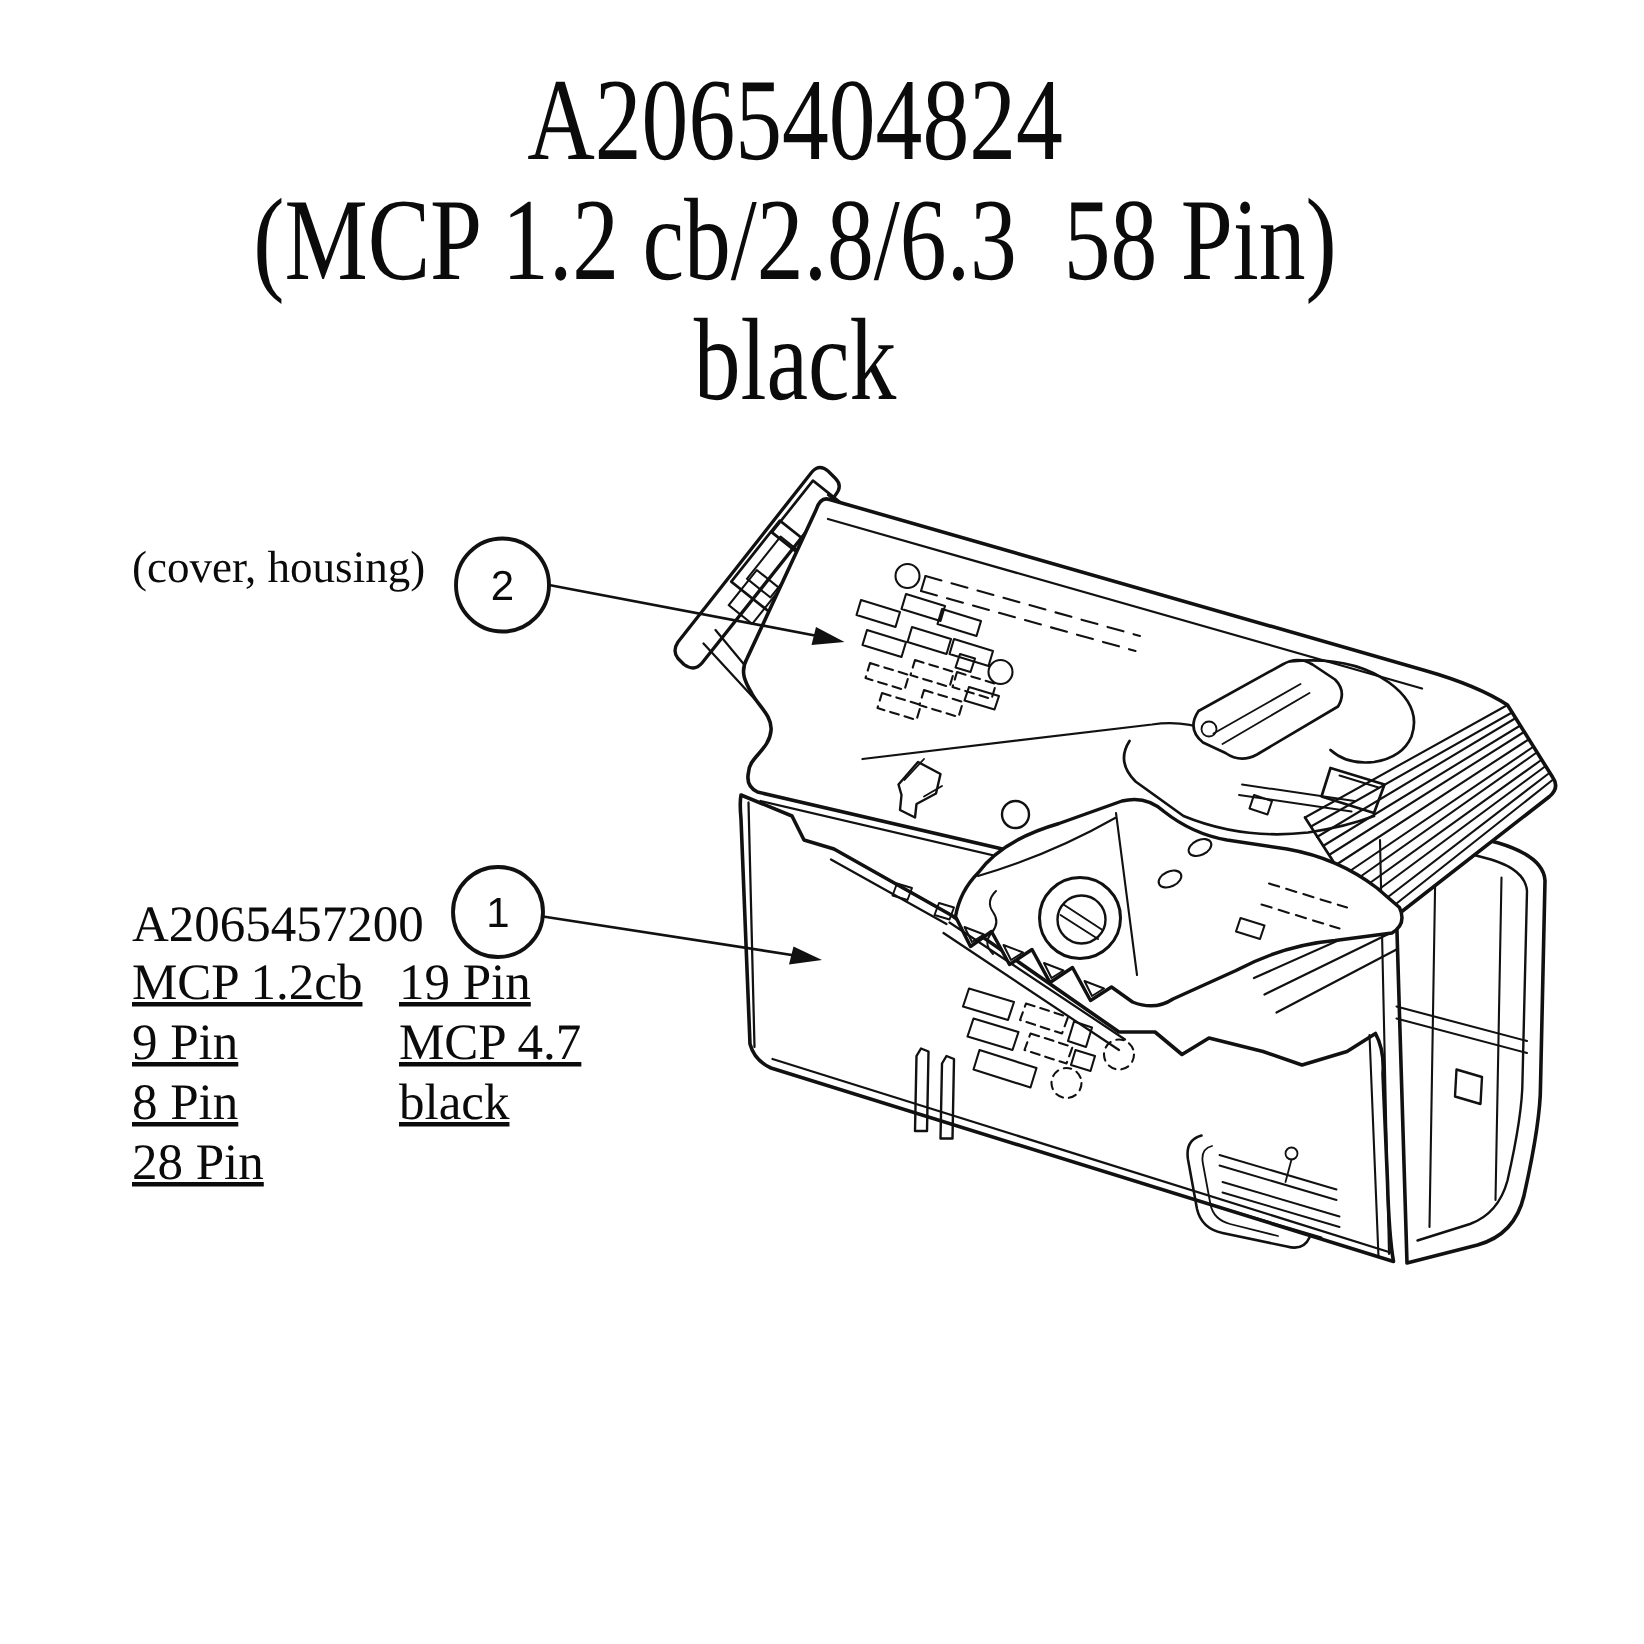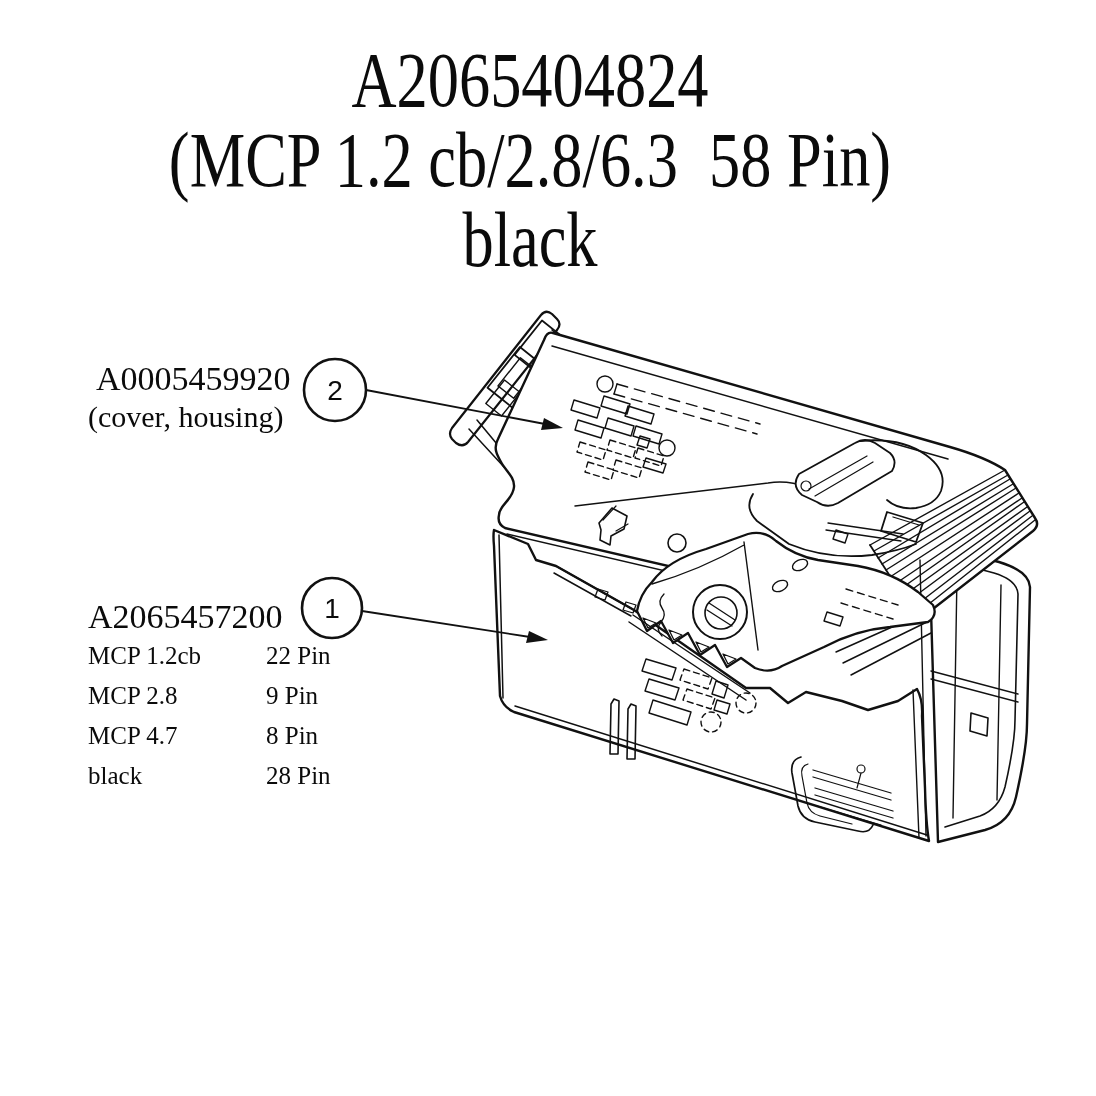--- a/index.html
+++ b/index.html
@@ -13,47 +13,45 @@
   }
   .title-line{
     font-size:78px;line-height:80px;white-space:pre;color:#0b0b0b;
   }
   .callout-label{position:absolute;color:#0b0b0b;}
   .callout-label .part-no{font-size:34px;line-height:38px;white-space:pre;}
   .callout-label .part-desc{font-size:30px;line-height:38px;white-space:pre;}
   #callout-cover-label{left:88px;top:360px;}
   #callout-cover-label .part-no{padding-left:8px;}
   #callout-housing-label{left:88px;top:598px;}
-  .pin-table{display:grid;grid-template-columns:178px auto;font-size:25px;line-height:40px;}
+  .pin-table{display:grid;grid-template-columns:178px auto;font-size:34px;line-height:40px;text-decoration:underline;}
   .pin-table .cell{white-space:pre;}
   #drawing-svg{position:absolute;left:0;top:0;}
   svg text.balloon-num{
     font-family:"Liberation Sans", sans-serif;font-size:28px;fill:#0b0b0b;
   }
 </style>
 </head>
 <body>
 
 <div class="title-block">
   <div class="title-line">A2065404824</div>
   <div class="title-line">(MCP 1.2 cb/2.8/6.3  58 Pin)</div>
   <div class="title-line">black</div>
 </div>
 
 <div class="callout-label" id="callout-cover-label">
-  <div class="part-no">A0005459920</div>
   <div class="part-desc">(cover, housing)</div>
 </div>
 
 <div class="callout-label" id="callout-housing-label">
   <div class="part-no">A2065457200</div>
   <div class="pin-table">
     <div class="cell">MCP 1.2cb</div>
-    <div class="cell">22 Pin</div>
-    <div class="cell">MCP 2.8</div>
+    <div class="cell">19 Pin</div>
     <div class="cell">9 Pin</div>
     <div class="cell">MCP 4.7</div>
     <div class="cell">8 Pin</div>
     <div class="cell">black</div>
     <div class="cell">28 Pin</div>
   </div>
 </div>
 
 <svg id="drawing-svg" width="1096" height="1096" viewBox="0 0 1096 1096" fill="none" stroke="#111" stroke-width="2" stroke-linecap="round" stroke-linejoin="round">
 

